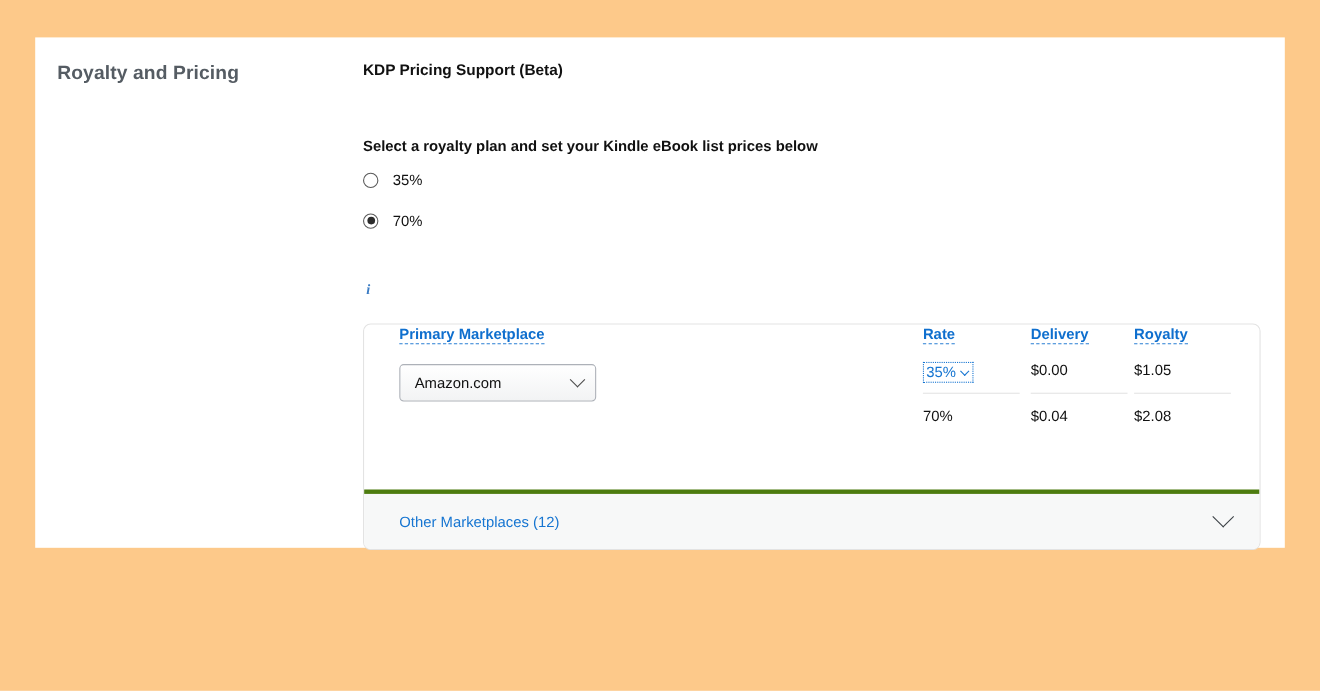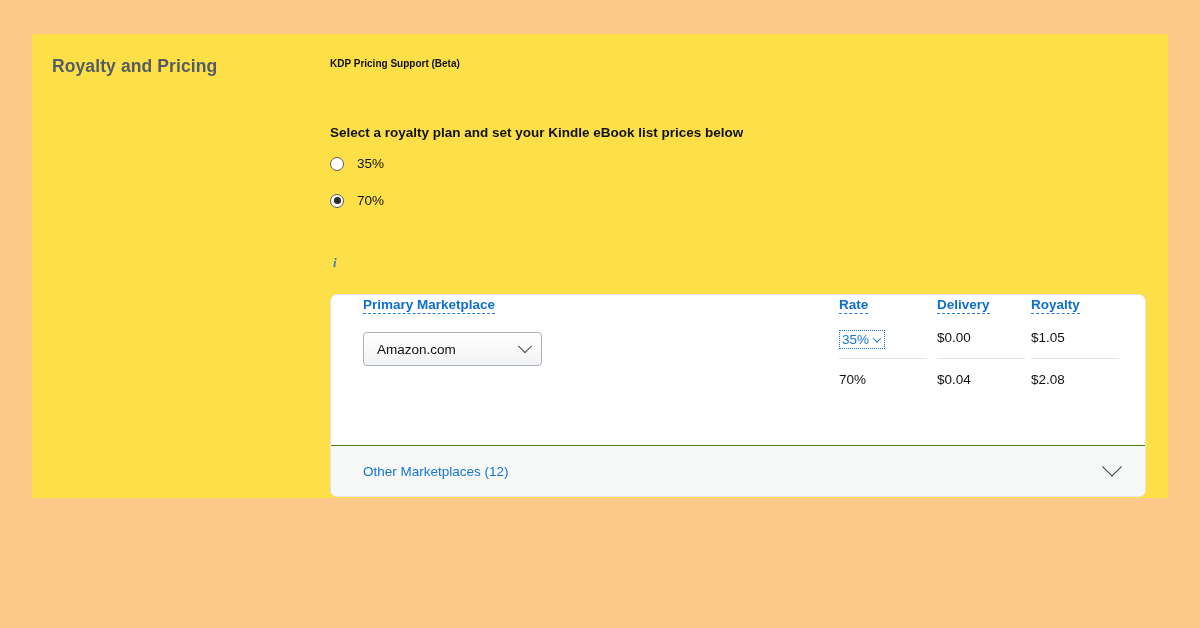--- a/index.html
+++ b/index.html
@@ -17,40 +17,40 @@
     position: relative;
     width: 1200px;
     height: 628px;
   }
   .white-panel {
     position: absolute;
     left: 32px;
     top: 34px;
     width: 1136px;
     height: 464px;
-    background: #fde047;
+    background: #ffffff;
   }
   .section-title {
     position: absolute;
     left: 20px;
     top: 22px;
     width: 270px;
     font-size: 17.5px;
     font-weight: bold;
     color: #555c63;
     letter-spacing: 0.1px;
   }
   .content {
     position: absolute;
     left: 298px;
     top: 20px;
     width: 830px;
   }
   .kdp-head {
-    font-size: 10px;
+    font-size: 14px;
     font-weight: bold;
     color: #111111;
     line-height: 19px;
   }
   .kdp-sub {
     font-size: 13.5px;
     color: #111111;
     line-height: 19px;
     margin-top: 1px;
   }
@@ -257,21 +257,21 @@
     background: #e4e4e4;
     margin-top: 2px;
   }
   .cell-bottom {
     margin-top: 13px;
     font-size: 13.5px;
     color: #111111;
   }
 
   .card-footer {
-    border-top: 1px solid #4d7c0f;
+    border-top: 4px solid #4d7c0f;
     background: #f7f8f8;
     height: 50px;
     display: flex;
     align-items: center;
     justify-content: space-between;
     padding: 0 26px 0 32px;
     cursor: pointer;
   }
   .footer-link {
     font-size: 13.5px;

